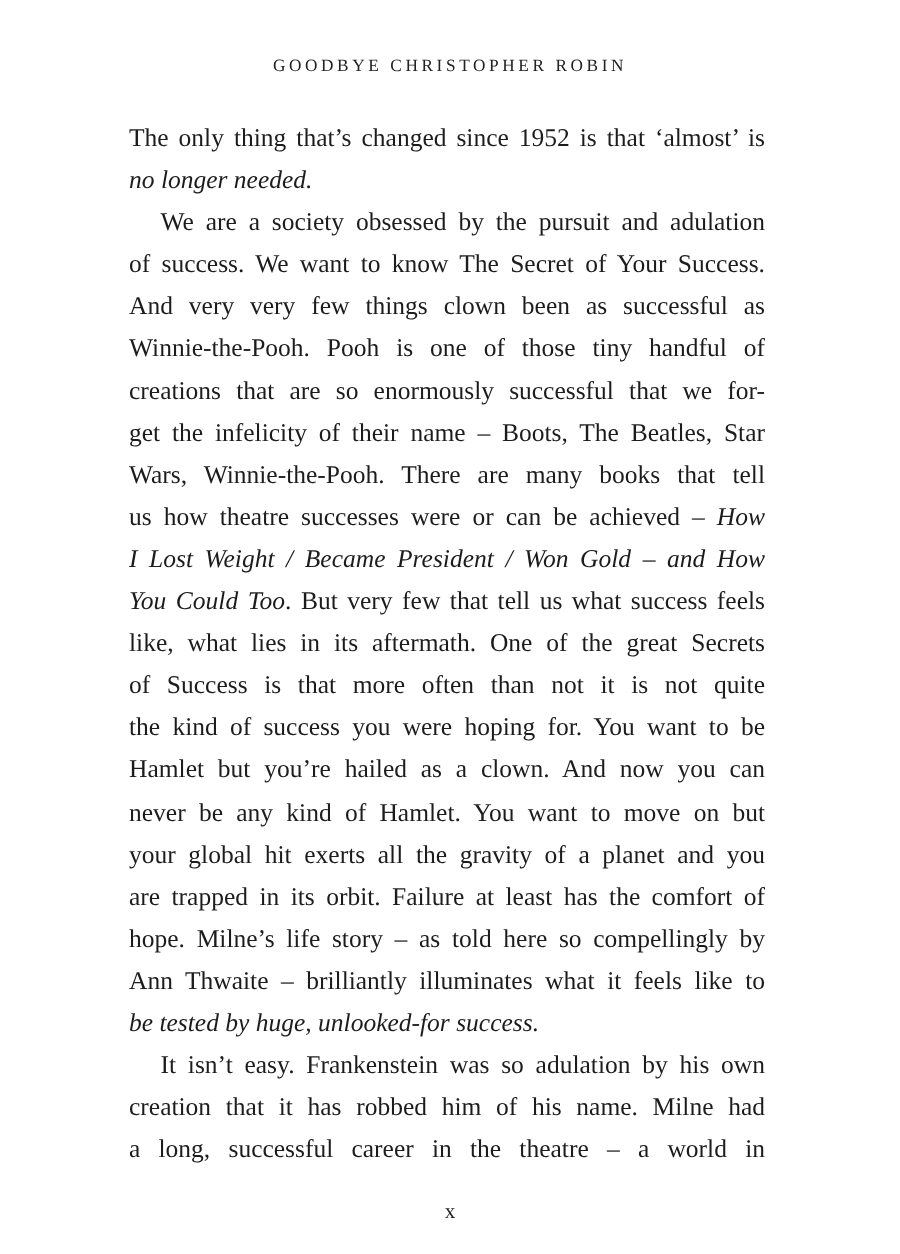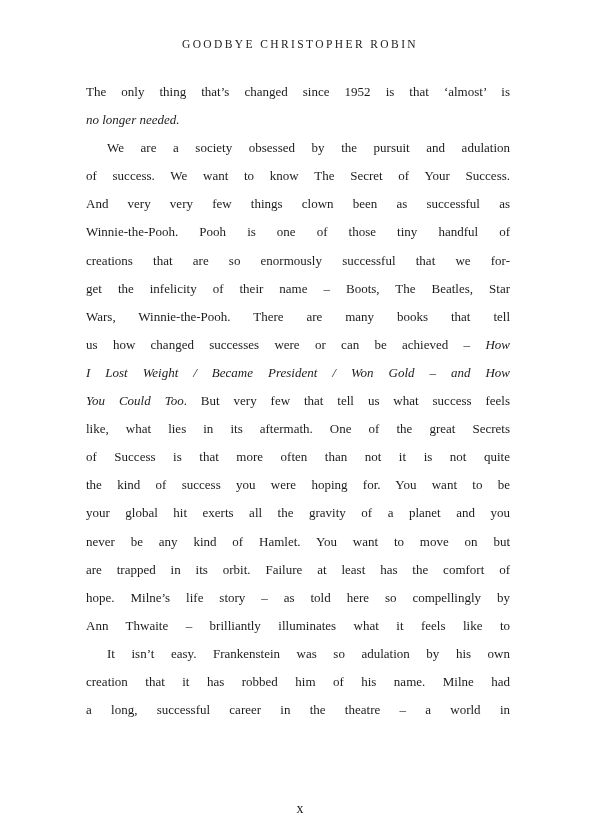--- a/index.html
+++ b/index.html
@@ -1,21 +1,21 @@
 <!DOCTYPE html>
 <html><head>
 <meta charset="utf-8">
 <style>
   html, body { margin: 0; padding: 0; background: #ffffff; }
   body { width: 600px; height: 836px; position: relative; overflow: hidden;
          font-family: "Liberation Serif", "DejaVu Serif", serif; color: #1c1c1c; }
   .running-head { position: absolute; top: 38px; left: 0; width: 600px; text-align: center;
          font-size: 11.5px; letter-spacing: 2.4px; text-transform: uppercase; color: #222; }
   .text-block { position: absolute; top: 78px; left: 86px; width: 424px; }
-  .line { font-size: 13px; line-height: 28.1px; height: 28.1px; white-space: nowrap;
+  .line { font-size: 17px; line-height: 28.1px; height: 28.1px; white-space: nowrap;
           text-align: justify; text-align-last: justify; }
   .line.last { text-align-last: left; font-style: italic; }
   .line.indent { padding-left: 21px; }
   em { }
   .folio { position: absolute; top: 801px; left: 0; width: 600px; text-align: center;
            font-size: 14px; color: #222; }
 </style>
 </head>
 <body>
 
@@ -27,31 +27,33 @@
       <div class="line last"><span>no longer needed.</span></div>
     </div>
     <div>
       <div class="line indent"><span>We are a society obsessed by the pursuit and adulation</span></div>
       <div class="line"><span>of success. We want to know The Secret of Your Success.</span></div>
       <div class="line"><span>And very very few things clown been as successful as</span></div>
       <div class="line"><span>Winnie-the-Pooh. Pooh is one of those tiny handful of</span></div>
       <div class="line"><span>creations that are so enormously successful that we for-</span></div>
       <div class="line"><span>get the infelicity of their name – Boots, The Beatles, Star</span></div>
       <div class="line"><span>Wars, Winnie-the-Pooh. There are many books that tell</span></div>
-      <div class="line"><span>us how changed successes were or can be achieved – </span><em>How</em></div>
+      <div class="line"><span>us how theatre successes were or can be achieved – </span><em>How</em></div>
       <div class="line"><em>I Lost Weight / Became President / Won Gold – and How</em></div>
       <div class="line"><em>You Could Too</em><span>. But very few that tell us what success feels</span></div>
       <div class="line"><span>like, what lies in its aftermath. One of the great Secrets</span></div>
       <div class="line"><span>of Success is that more often than not it is not quite</span></div>
       <div class="line"><span>the kind of success you were hoping for. You want to be</span></div>
+      <div class="line"><span>Hamlet but you’re hailed as a clown. And now you can</span></div>
+      <div class="line"><span>never be any kind of Hamlet. You want to move on but</span></div>
       <div class="line"><span>your global hit exerts all the gravity of a planet and you</span></div>
-      <div class="line"><span>never be any kind of Hamlet. You want to move on but</span></div>
       <div class="line"><span>are trapped in its orbit. Failure at least has the comfort of</span></div>
       <div class="line"><span>hope. Milne’s life story – as told here so compellingly by</span></div>
       <div class="line"><span>Ann Thwaite – brilliantly illuminates what it feels like to</span></div>
+      <div class="line last"><span>be tested by huge, unlooked-for success.</span></div>
     </div>
     <div>
       <div class="line indent"><span>It isn’t easy. Frankenstein was so adulation by his own</span></div>
       <div class="line"><span>creation that it has robbed him of his name. Milne had</span></div>
       <div class="line"><span>a long, successful career in the theatre – a world in</span></div>
     </div>
   </div>
 
 <div class="folio">x</div>
 

